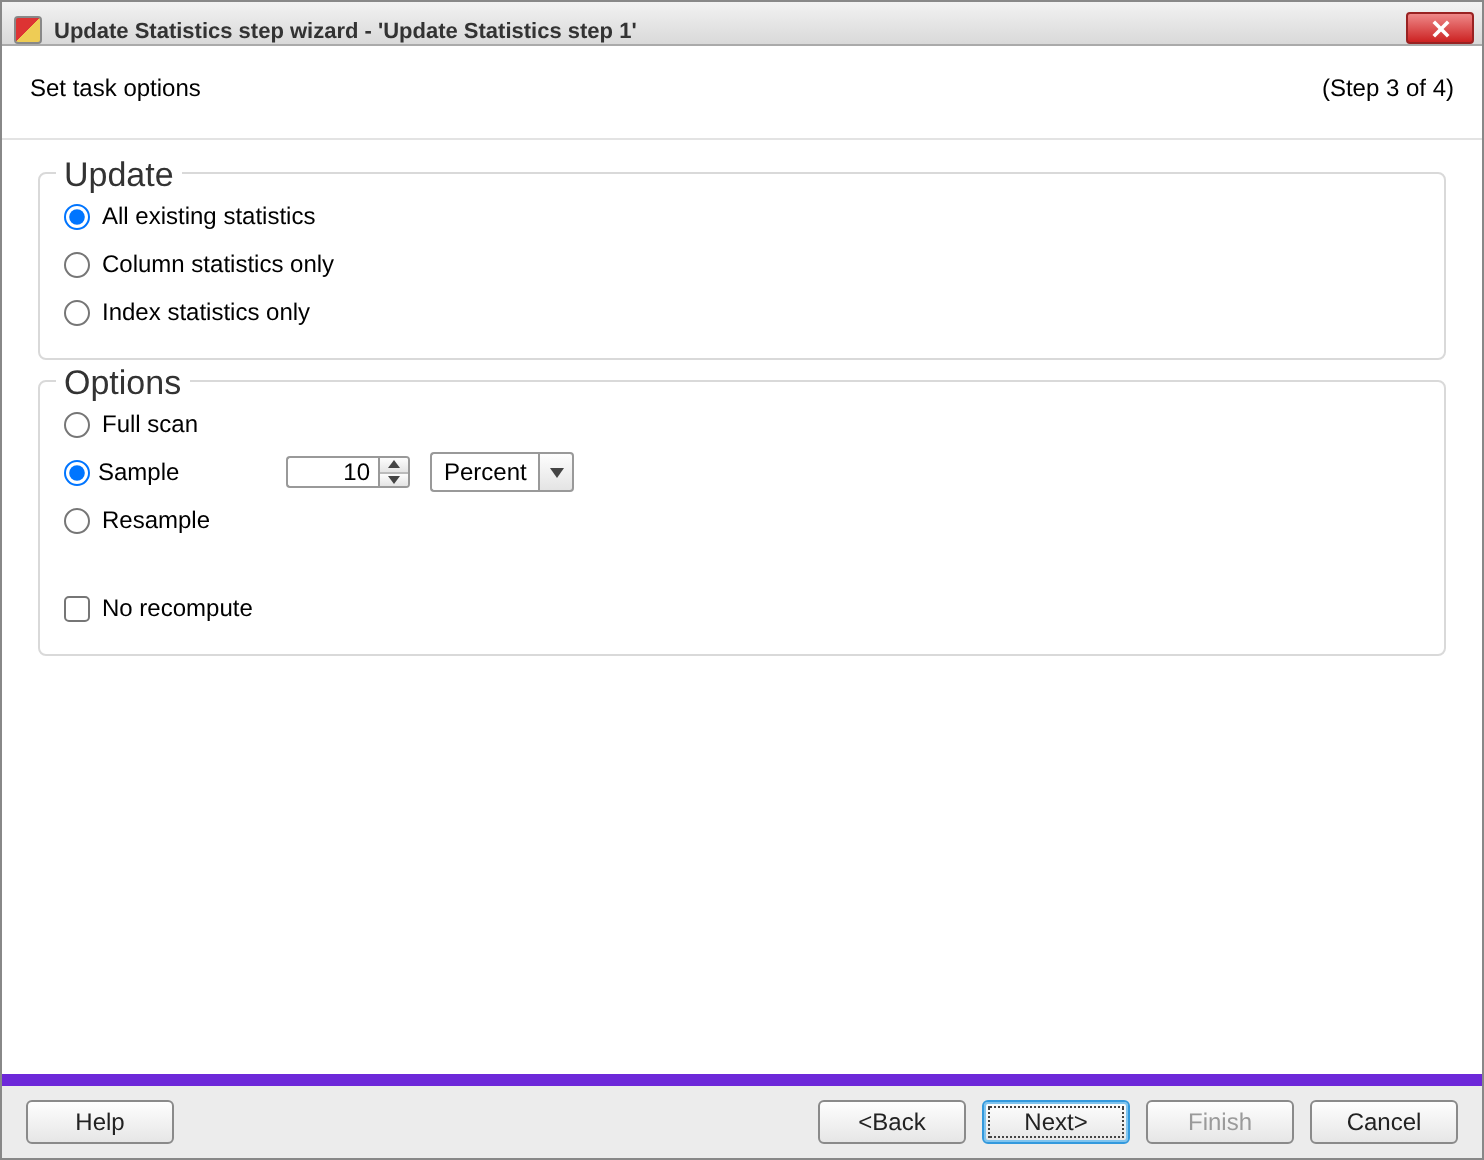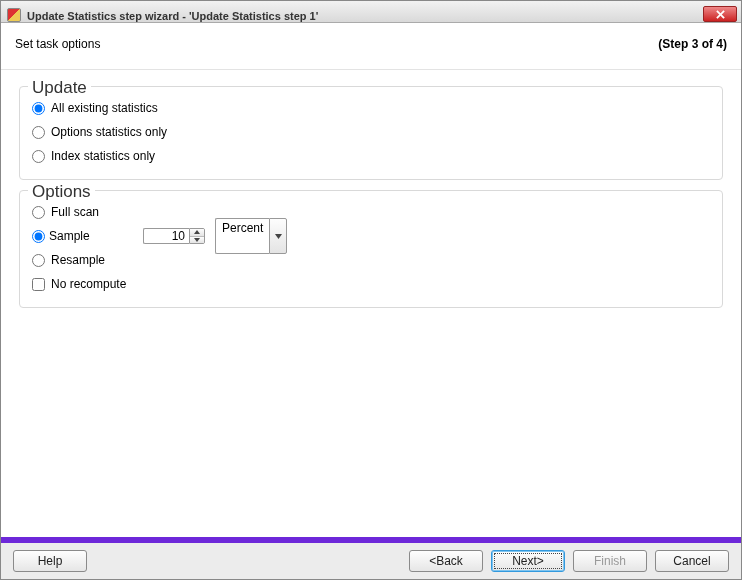--- a/index.html
+++ b/index.html
@@ -44,21 +44,21 @@
   }
   .close-btn svg { width:9px; height:9px; }
 
   
   .subheader {
     display:flex;
     align-items:center;
     padding: 14px 14px 18px 14px;
     border-bottom: 1px solid #e3e3e3;
   }
-  .subheader .right { font-weight: bold; }
+  .subheader .right { font-weight: normal; }
 
   
   .content {
     padding: 8px 18px;
   }
   .fieldset {
     border: 1px solid #d9d9d9;
     border-radius: 4px;
     margin: 8px 0 10px 0;
     padding: 10px 12px 12px 12px;
@@ -124,21 +124,21 @@
     display:flex;
     align-items:center;
     justify-content:center;
   }
   .spin button + button { border-top: 1px solid #bbb; }
   .spin svg { width:6px; height:4px; display:block; }
 
   .dropdown {
     display:flex;
     align-items:stretch;
-    height: 36px;
+    height: 20px;
     margin-left: 4px;
   }
   .dropdown .dd-text {
     border: 1px solid #999;
     border-right:none;
     border-radius: 2px 0 0 2px;
     padding: 2px 6px;
     min-width: 48px;
     background:#fff;
     font-size: 12px;
@@ -218,21 +218,21 @@
 
   <div class="fieldset">
     <span class="legend">Update</span>
 
     <div class="radio-row">
       <input type="radio" name="upd" id="u1" checked="" style="">
       <label for="u1">All existing statistics</label>
     </div>
     <div class="radio-row">
       <input type="radio" name="upd" id="u2" style="">
-      <label for="u2">Options statistics only</label>
+      <label for="u2">Column statistics only</label>
     </div>
     <div class="radio-row">
       <input type="radio" name="upd" id="u3" style="">
       <label for="u3">Index statistics only</label>
     </div>
   </div>
 
   <div class="fieldset">
     <span class="legend">Options</span>
 
@@ -269,21 +269,21 @@
             </svg>
         </div>
       </div>
     </div>
 
     <div class="radio-row">
       <input type="radio" name="opt" id="o3" style="">
       <label for="o3">Resample</label>
     </div>
 
-    <div class="check-row" style="margin-top:2px;">
+    <div class="check-row" style="margin-top:22px;">
       <input type="checkbox" id="c1" style="">
       <label for="c1">No recompute</label>
     </div>
   </div>
 
 </div>
 
 <div class="footer">
   <button class="btn">Help</button>
   <div class="spacer"></div>

